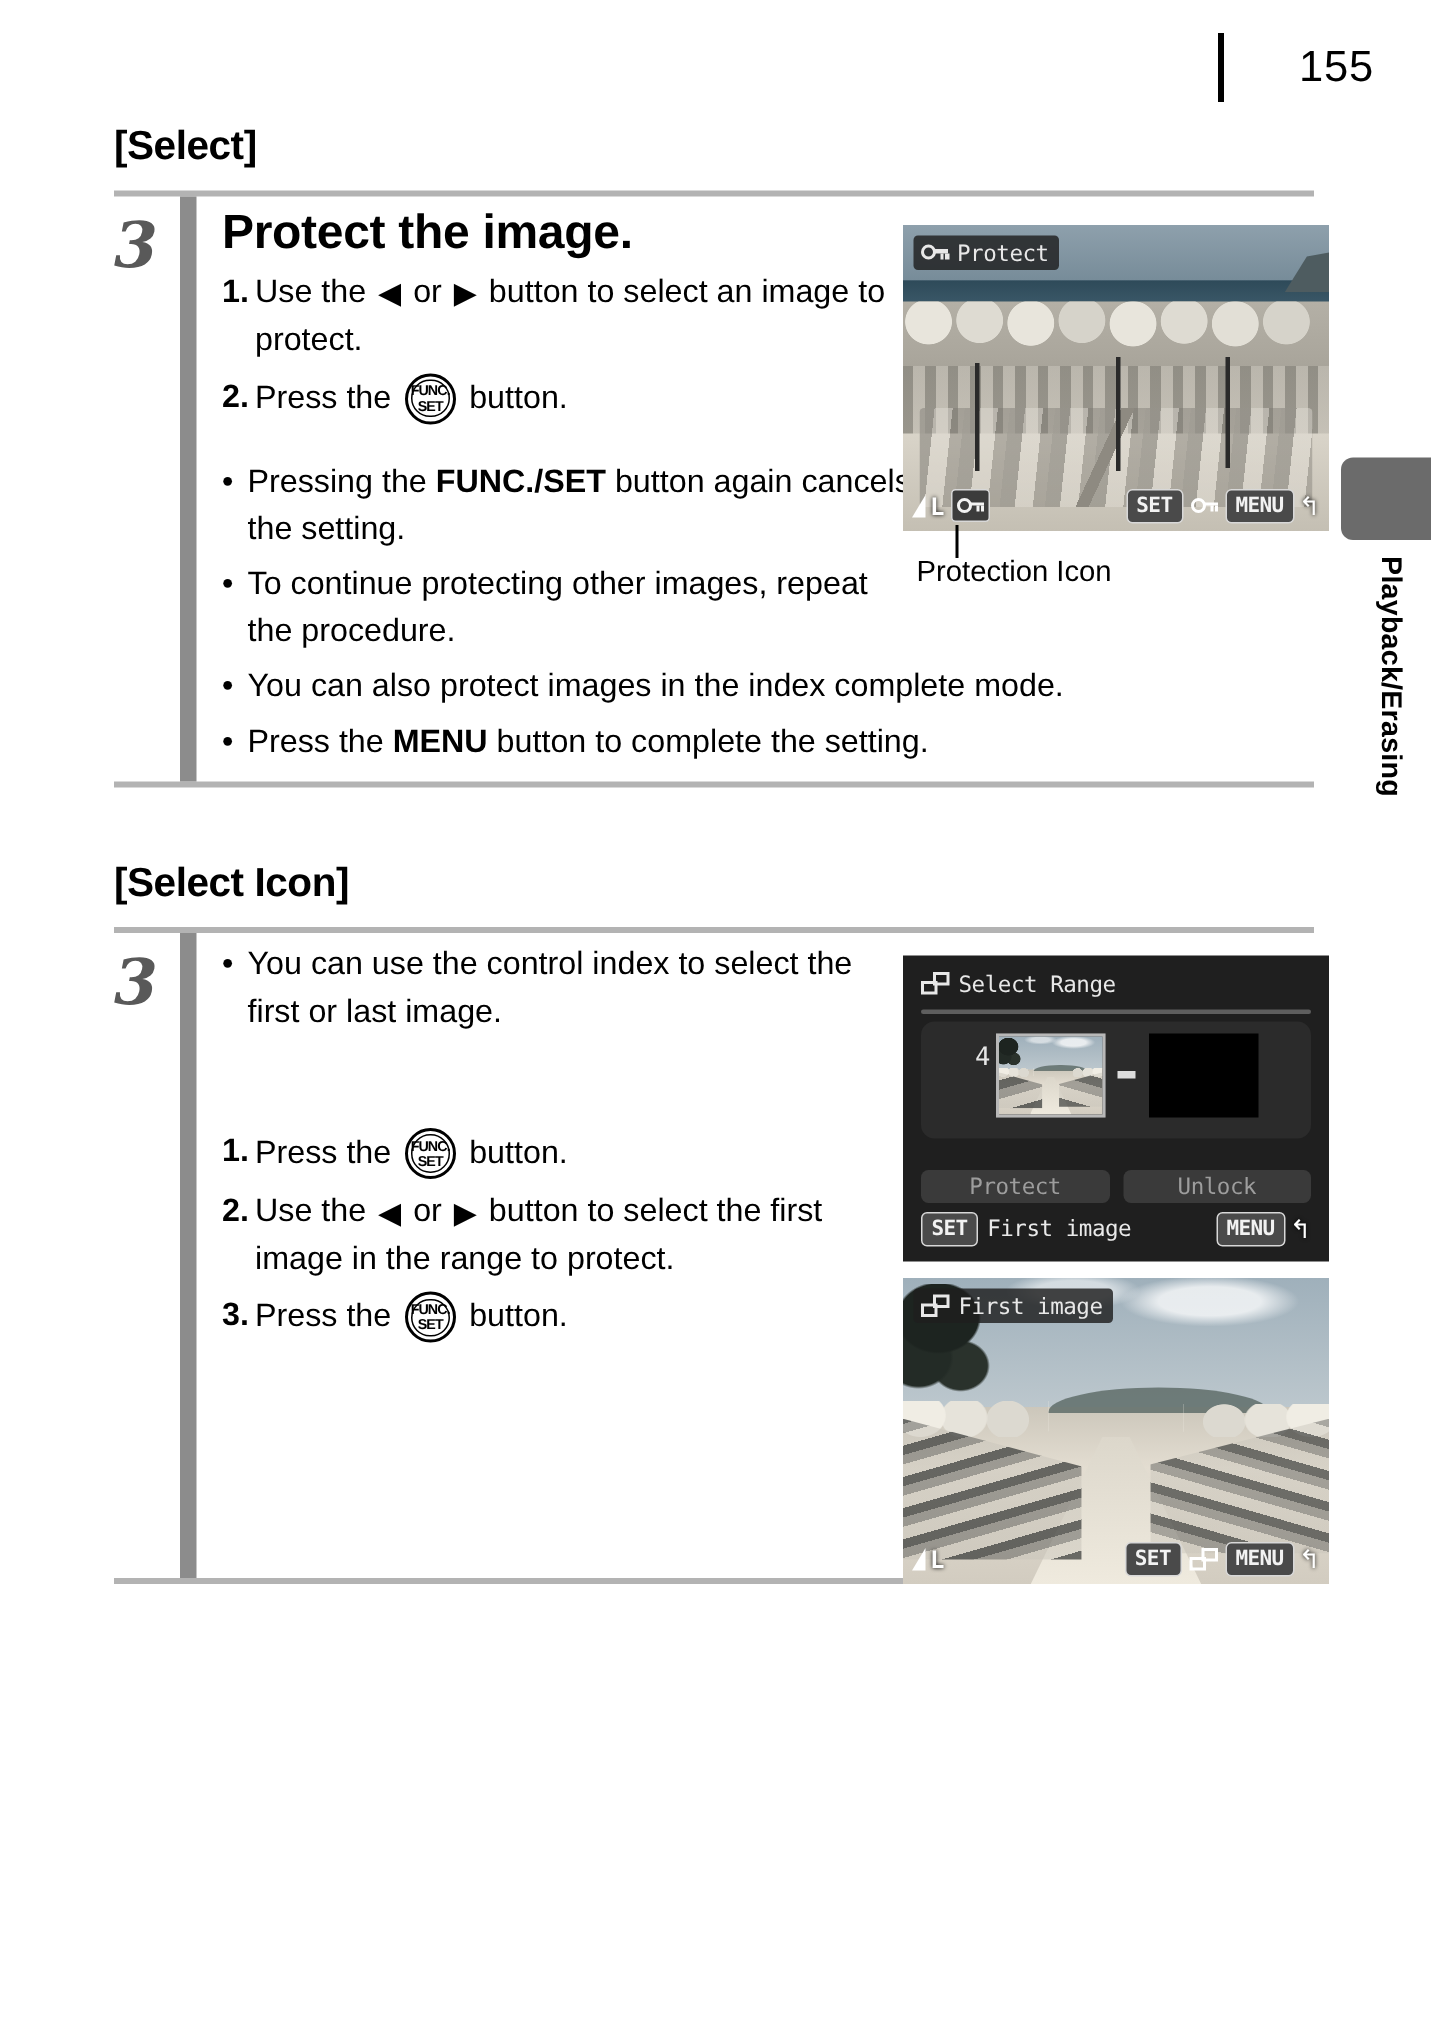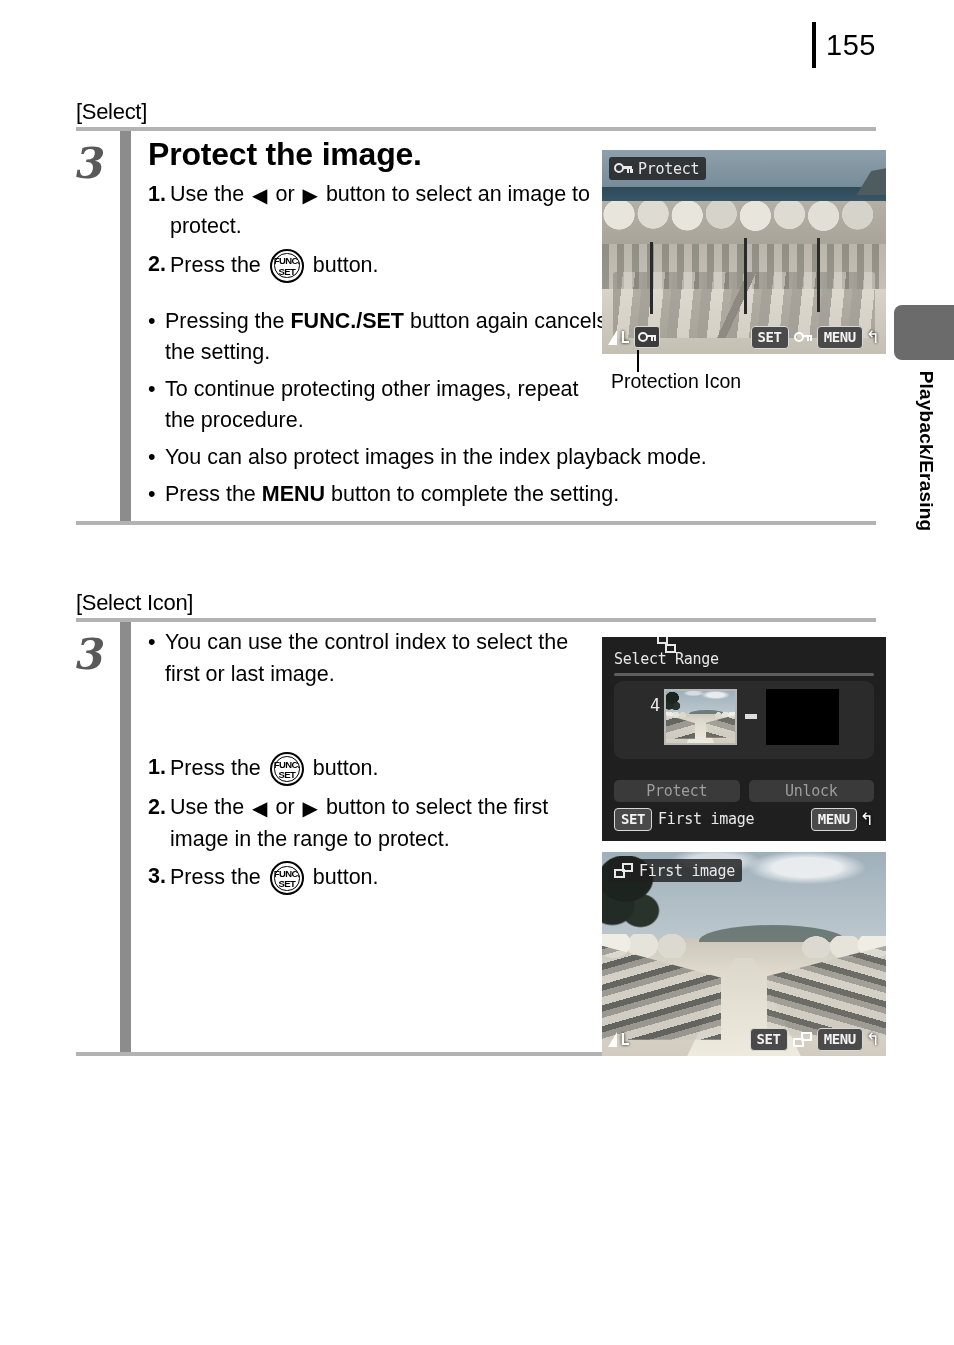--- a/index.html
+++ b/index.html
@@ -17,20 +17,21 @@
   }
 
   
   .page-header {
     position: absolute;
     top: 22px;
     left: 812px;
     display: flex;
     align-items: center;
     height: 46px;
+    gap: 40px;
   }
   .page-header .rule {
     width: 4px;
     height: 46px;
     background: #000;
     margin-right: 10px;
   }
   .page-header .num {
     font-size: 29px;
     line-height: 1;
@@ -63,24 +64,23 @@
     transform: rotate(90deg);
     font-size: 19px;
     font-weight: bold;
     letter-spacing: 0.2px;
     white-space: nowrap;
   }
 
   
   .section-title {
     position: absolute;
-    font-size: 22px;
-    font-weight: normal;
+    font-size: 27px;
+    font-weight: bold;
     letter-spacing: -0.3px;
-    margin-top: 17px;
   }
 
   
   .step-block {
     position: absolute;
     left: 76px;
     width: 800px;
   }
   .hr-top, .hr-bottom {
     height: 4px;
@@ -603,21 +603,21 @@
         </div>
         <div class="bul-item">
           <span class="b">•</span>
           <span class="t">To continue protecting other images, repeat the procedure.</span>
         </div>
       </div>
 
       <div class="text-col-wide">
         <div class="bul-item">
           <span class="b">•</span>
-          <span class="t">You can also protect images in the index playback mode.</span>
+          <span class="t">You can also protect images in the index complete mode.</span>
         </div>
         <div class="bul-item">
           <span class="b">•</span>
           <span class="t"><span>Press the </span><span class="bold">MENU</span><span> button to complete the setting.</span></span>
         </div>
       </div>
 
     </div>
   </div>
   <div class="hr-bottom"></div>
@@ -711,21 +711,21 @@
           <span class="t"><span>Press the </span><span class="funcset"><span class="fs-a">FUNC.</span><span class="fs-b">SET</span></span><span> button.</span></span>
         </div>
       </div>
 
     </div>
   </div>
   <div class="hr-bottom"></div>
 </div>
 
 <div class="lcd" style="left:602px; top:637px; background:#1f1f1f;">
-  <div class="osd-title" style="background:transparent;flex-direction:column;">
+  <div class="osd-title" style="background:transparent;">
     <span class="range-ico">
         <span class="rf1"></span>
         <span class="rf2"></span>
       </span>
     <span>Select Range</span>
   </div>
 
   <div class="sr-divider"></div>
 
   <div class="sr-panel">

